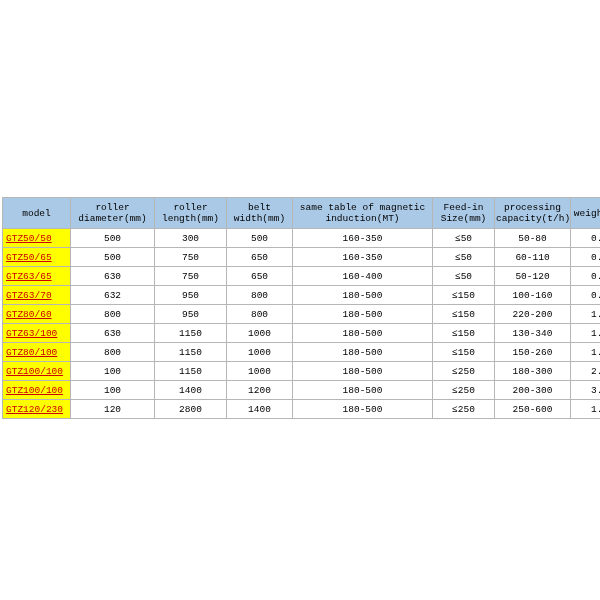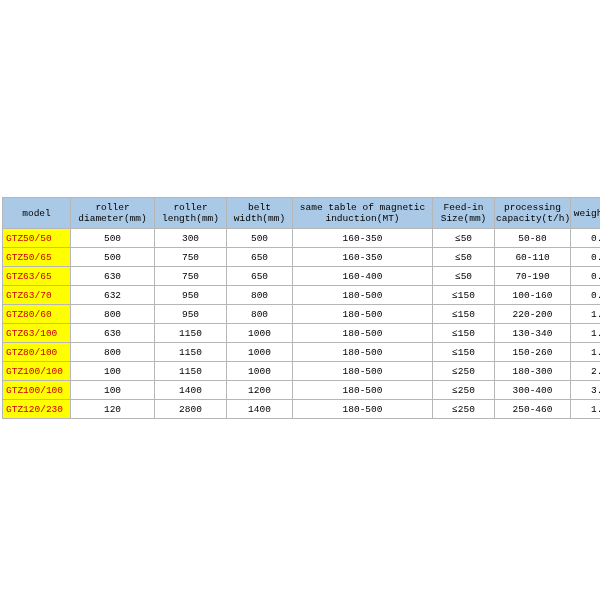--- a/index.html
+++ b/index.html
@@ -47,20 +47,21 @@
   tbody td {
     height: 16px;
     background: #ffffff;
   }
   tbody td.model-cell {
     background: #ffff00;
     color: #cc0000;
     text-align: left;
     padding-left: 3px;
     font-size: 9.5px;
+    text-decoration: underline;
   }
   .hdr-line {
     display: block;
   }
 </style>
 </head>
 <body>
 
 <div id="page">
   <div id="table-wrap">
@@ -130,21 +131,21 @@
           <td>60-110</td>
           <td>0.5</td>
         </tr>
         <tr>
           <td class="model-cell">GTZ63/65</td>
           <td>630</td>
           <td>750</td>
           <td>650</td>
           <td>160-400</td>
           <td>≤50</td>
-          <td>70-190</td>
+          <td>50-120</td>
           <td>0.7</td>
         </tr>
         <tr>
           <td class="model-cell">GTZ63/70</td>
           <td>632</td>
           <td>950</td>
           <td>800</td>
           <td>180-500</td>
           <td>≤150</td>
           <td>100-160</td>
@@ -190,29 +191,29 @@
           <td>180-300</td>
           <td>2.6</td>
         </tr>
         <tr>
           <td class="model-cell">GTZ100/100</td>
           <td>100</td>
           <td>1400</td>
           <td>1200</td>
           <td>180-500</td>
           <td>≤250</td>
-          <td>300-400</td>
+          <td>200-300</td>
           <td>3.1</td>
         </tr>
         <tr>
           <td class="model-cell">GTZ120/230</td>
           <td>120</td>
           <td>2800</td>
           <td>1400</td>
           <td>180-500</td>
           <td>≤250</td>
-          <td>250-460</td>
+          <td>250-600</td>
           <td>1.6</td>
         </tr>
       </tbody>
     </table>
   </div>
 </div>
 
 </body></html>

